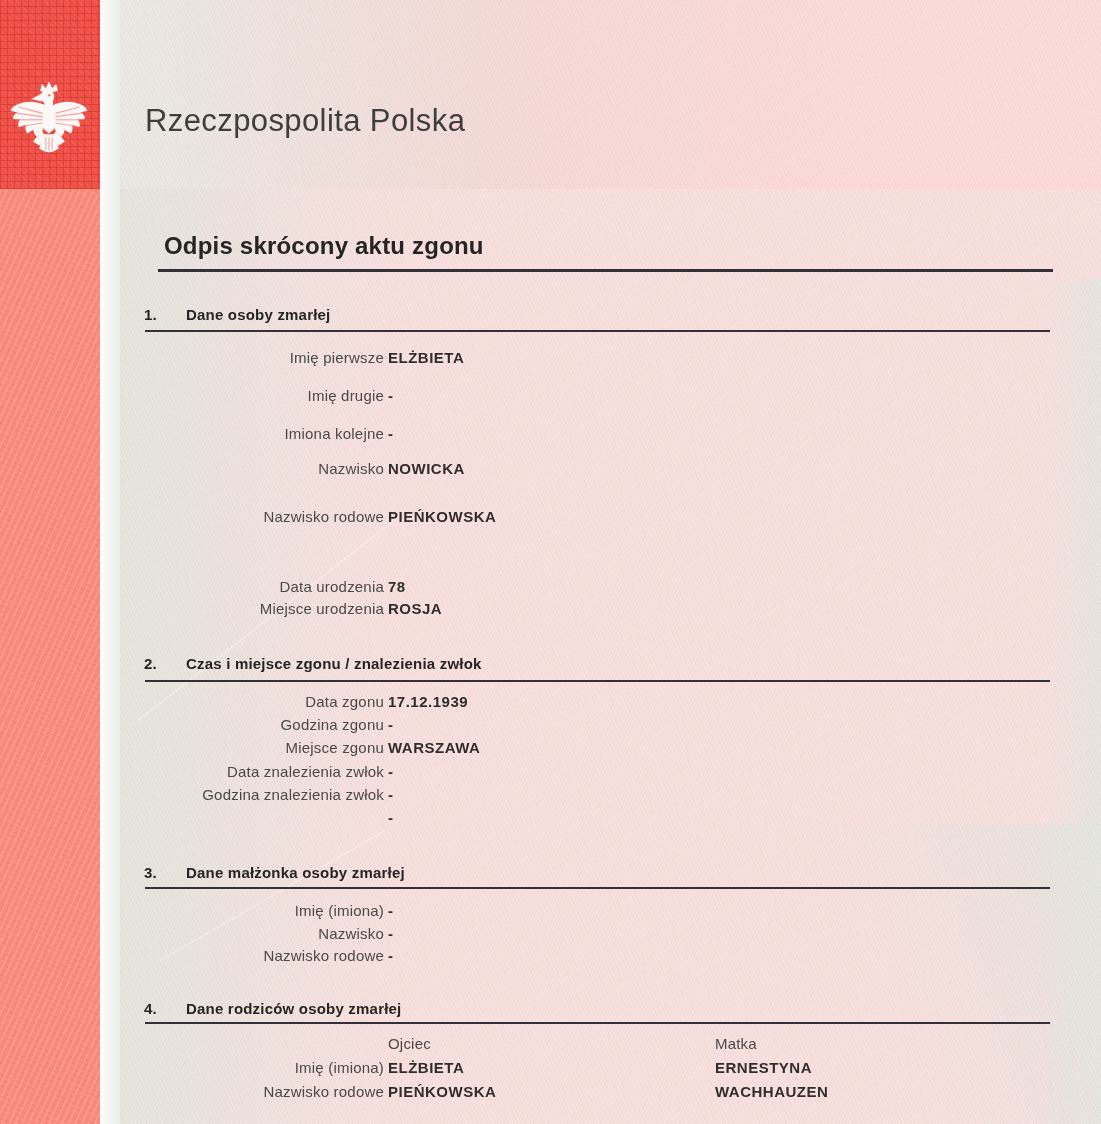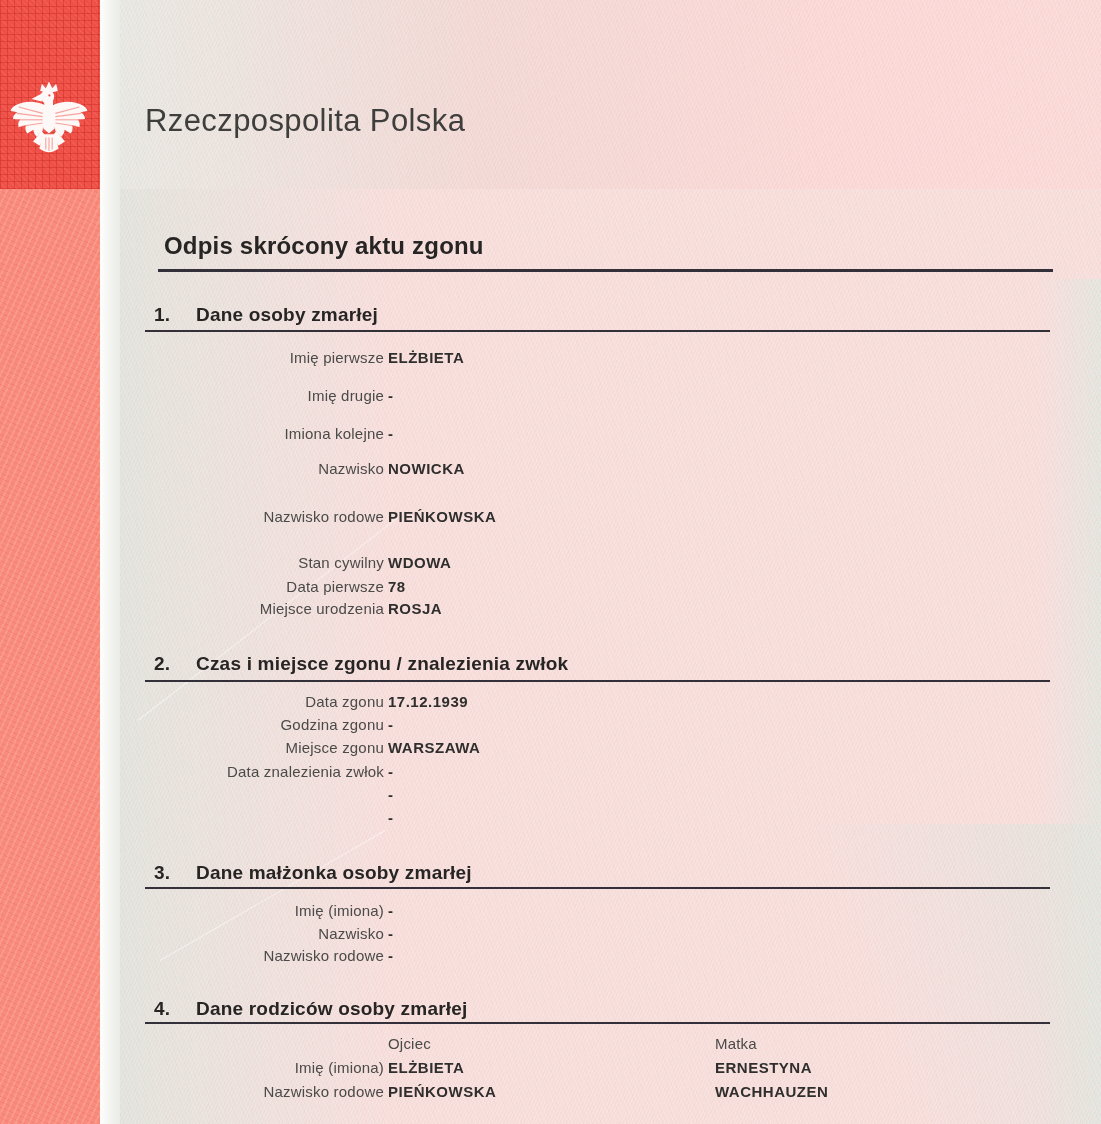--- a/index.html
+++ b/index.html
@@ -66,22 +66,22 @@
   }
   .doc-title{
     position:absolute;left:39px;top:227px;margin:5px;
     font-size:24px;font-weight:700;letter-spacing:.2px;color:#262524;
   }
   .rule{position:absolute;background:#343039;}
   .rule-title{left:38px;top:269px;width:895px;height:3px;}
   .rule-section{left:25px;width:905px;height:2px;}
 
   .sheader{
-    position:absolute;left:34px;height:26px;line-height:26px;
-    font-size:19px;font-weight:700;color:#262524;letter-spacing:.2px;
+    position:absolute;left:24px;height:26px;line-height:26px;
+    font-size:15px;font-weight:700;color:#262524;letter-spacing:.2px;
   }
   .snum{display:inline-block;width:42px;}
 
   .frow{position:absolute;left:0;width:100%;height:23px;line-height:23px;font-size:15px;}
   .flabel{
     position:absolute;left:14px;top:0;width:250px;text-align:right;
     color:#4a4a48;letter-spacing:.2px;
   }
   .fvalue{
     position:absolute;left:268px;top:0;
@@ -162,26 +162,22 @@
       <span class="fvalue">-</span>
     </div>
     <div class="frow" style="top:457px">
       <span class="flabel">Nazwisko</span>
       <span class="fvalue">NOWICKA</span>
     </div>
     <div class="frow" style="top:505px">
       <span class="flabel">Nazwisko rodowe</span>
       <span class="fvalue">PIEŃKOWSKA</span>
     </div>
-    <div class="frow" style="top:551px">
-      <span class="flabel">Stan cywilny</span>
-      <span class="fvalue">WDOWA</span>
-    </div>
     <div class="frow" style="top:575px">
-      <span class="flabel">Data pierwsze</span>
+      <span class="flabel">Data urodzenia</span>
       <span class="fvalue">78</span>
     </div>
     <div class="frow" style="top:597px">
       <span class="flabel">Miejsce urodzenia</span>
       <span class="fvalue">ROSJA</span>
     </div>
 
     <div class="sheader" style="top:651px">
       <span class="snum">2.</span><span class="stitle">Czas i miejsce zgonu / znalezienia zwłok</span>
     </div>
@@ -197,20 +193,21 @@
     </div>
     <div class="frow" style="top:736px">
       <span class="flabel">Miejsce zgonu</span>
       <span class="fvalue">WARSZAWA</span>
     </div>
     <div class="frow" style="top:760px">
       <span class="flabel">Data znalezienia zwłok</span>
       <span class="fvalue">-</span>
     </div>
     <div class="frow" style="top:783px">
+      <span class="flabel">Godzina znalezienia zwłok</span>
       <span class="fvalue">-</span>
     </div>
     <div class="frow" style="top:806px">
       <span class="fvalue">-</span>
     </div>
 
     <div class="sheader" style="top:860px">
       <span class="snum">3.</span><span class="stitle">Dane małżonka osoby zmarłej</span>
     </div>
     <div class="rule rule-section" style="top:887px"></div>

